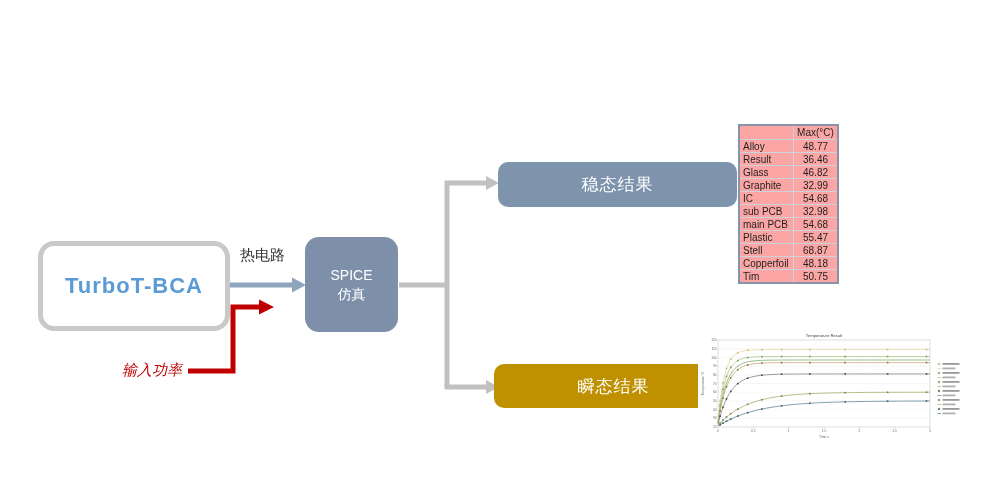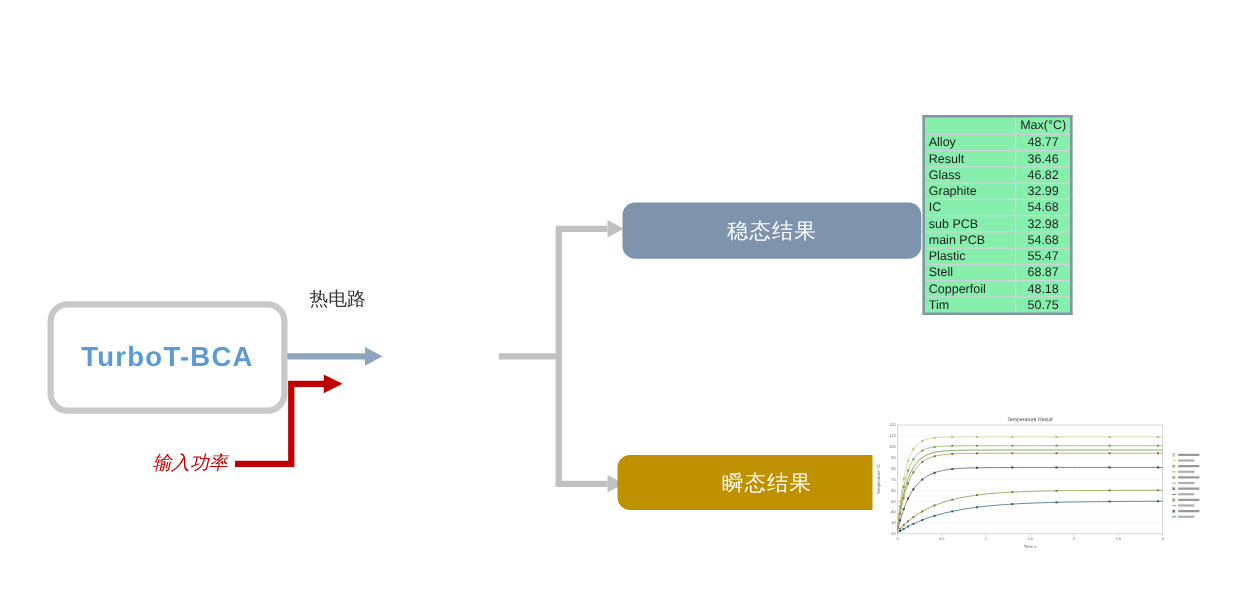--- a/index.html
+++ b/index.html
@@ -30,44 +30,44 @@
   .red-head{fill:var(--arrow-red);}
 
   .src-box{
     position:absolute;left:27px;top:241px;width:182px;height:80px;
     background:#fff;border:5px solid var(--src-border);border-radius:16px;
     display:flex;flex-direction:column;align-items:center;justify-content:center;
     color:var(--accent-blue);font-weight:bold;font-size:22px;line-height:30px;
     text-align:center;letter-spacing:1px;margin-left:11px;
   }
   .edge-label{
-    position:absolute;left:240px;top:230px;width:60px;
-    font-size:15px;color:#333;text-align:center;
+    position:absolute;left:240px;top:246px;width:60px;
+    font-size:15px;color:#333;text-align:left;
   }
   .spice-box{
     position:absolute;left:305px;top:237px;width:93px;height:95px;
     background:var(--spice-slate);border-radius:14px;
     display:flex;flex-direction:column;align-items:center;justify-content:center;
     color:#fff;font-size:14px;line-height:19px;text-align:center;
   }
   .input-power{
     position:absolute;left:110px;top:361px;width:72px;
     color:var(--arrow-red);font-size:15px;text-align:right;font-style:italic;
   }
   .result{
     position:absolute;width:239px;height:45px;border-radius:10px;
     display:flex;align-items:center;justify-content:center;
     color:#fff;font-size:17px;letter-spacing:1px;
   }
   .steady{left:498px;top:162px;background:var(--box-slate);}
   .transient{left:494px;top:364px;height:44px;background:var(--box-gold);}
 
   table.maxtable{
-    position:absolute;left:738px;top:92px;width:120px;
-    border-collapse:collapse;background:#86efac;
+    position:absolute;left:738px;top:124px;width:101px;
+    border-collapse:collapse;background:#fca5a5;
     border:2px solid var(--table-border);
     font-size:10px;color:#1f1f1f;table-layout:fixed;
   }
   table.maxtable td,table.maxtable th{
     border:1px solid var(--table-grid);padding:0 3px;height:12px;
     font-weight:normal;white-space:nowrap;overflow:hidden;
   }
   table.maxtable th{text-align:center;font-size:10px;height:13px;}
   table.maxtable td.lbl{text-align:left;width:58px;}
   table.maxtable td.val,table.maxtable th.val{text-align:center;width:37px;}
@@ -94,20 +94,24 @@
     <polygon class="conn-head" points="486,176 499,183 486,190"></polygon>
     <polygon class="conn-head" points="486,380 499,387 486,394"></polygon>
   </svg>
 
   <div class="src-box">
     <div>TurboT-BCA</div>
   </div>
 
   <div class="edge-label">热电路</div>
 
+  <div class="spice-box">
+    <div>SPICE</div>
+    <div>仿真</div>
+  </div>
 
   <div class="input-power">输入功率</div>
 
   <div class="result steady">稳态结果</div>
   <div class="result transient">瞬态结果</div>
 
   <table class="maxtable">
     <thead>
         <tr>
           <th></th>

